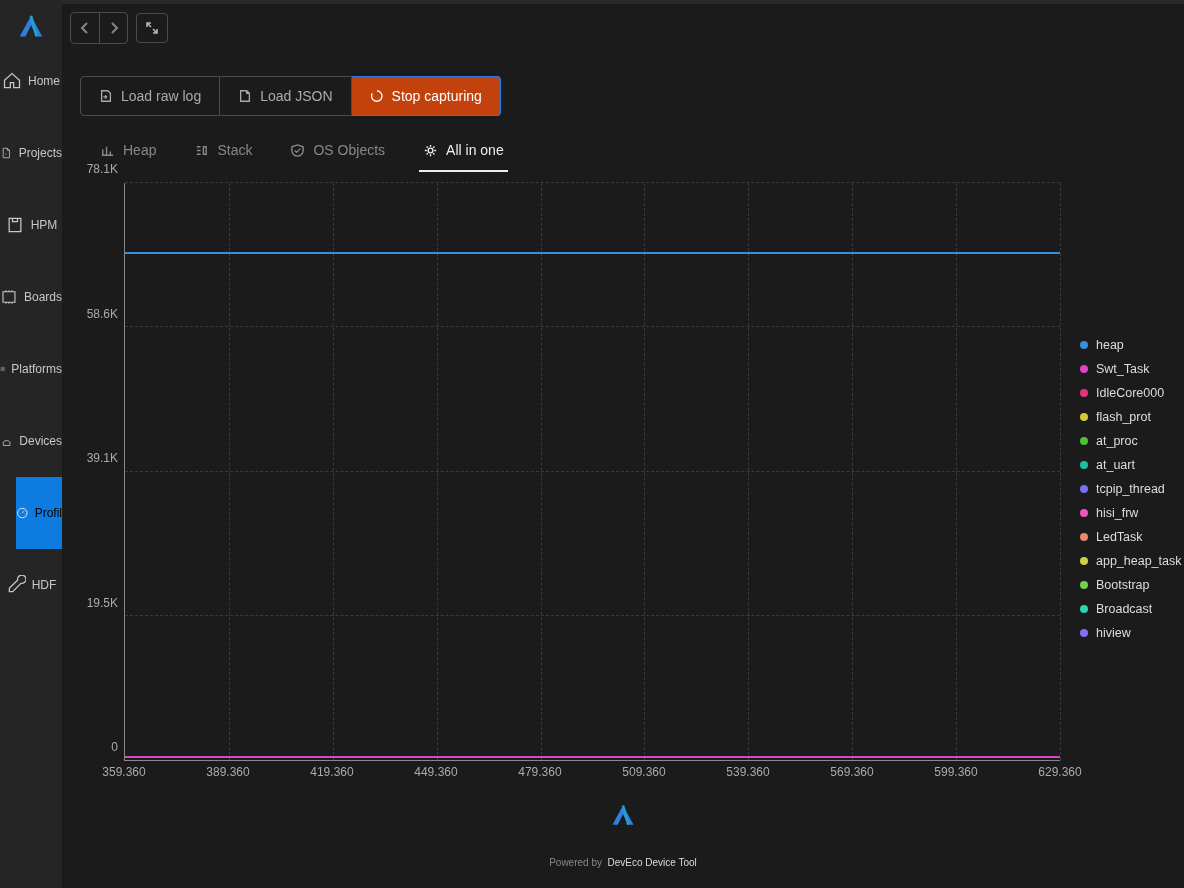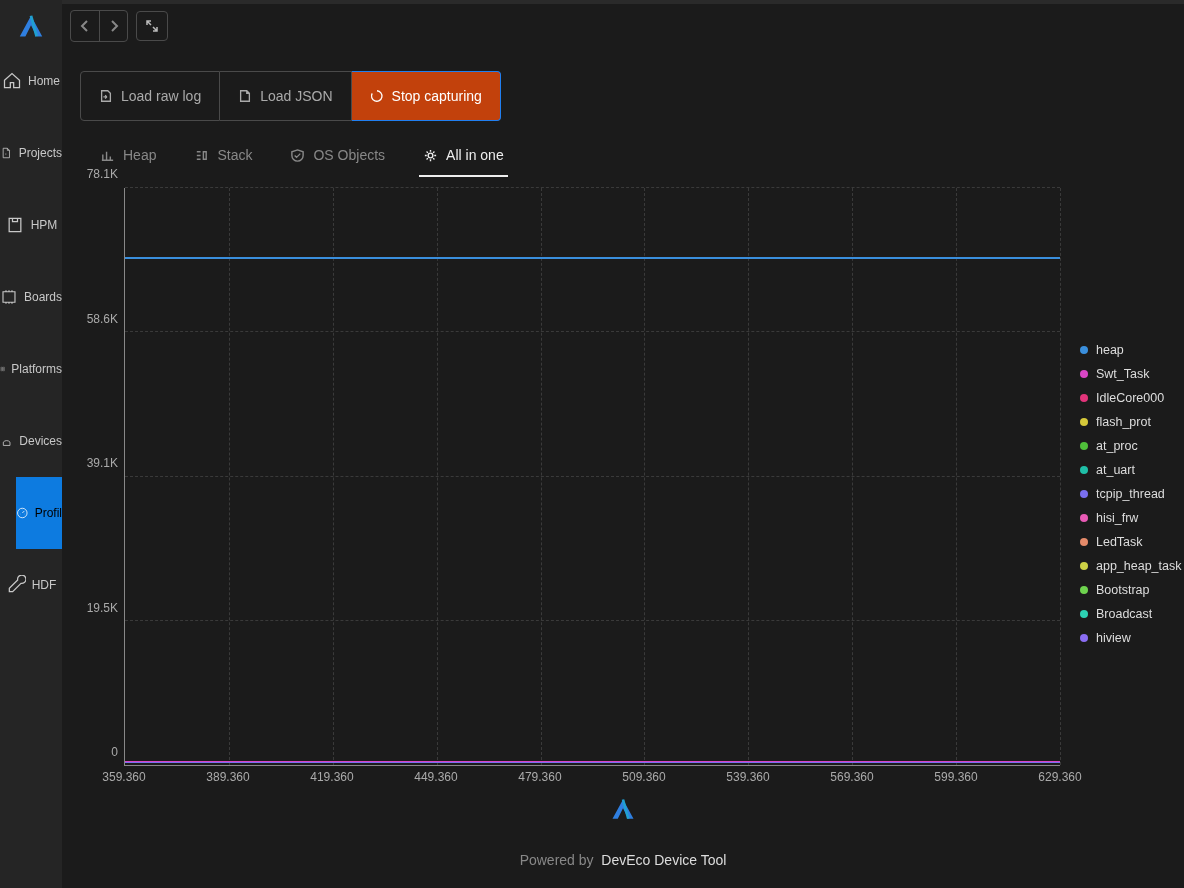--- a/index.html
+++ b/index.html
@@ -83,21 +83,21 @@
     padding: 24px 18px 8px 18px;
     display: flex;
     flex-direction: column;
   }
   .toolbar {
     display: flex;
     gap: 0;
     margin-bottom: 16px;
   }
   .tool-btn {
-    height: 50px;
+    height: 40px;
     padding: 0 18px;
     display: flex;
     align-items: center;
     gap: 8px;
     border: 1px solid #4a4a4a;
     background: transparent;
     color: #aaa;
     font-size: 14px;
     cursor: pointer;
   }
@@ -209,21 +209,21 @@
   .legend-dot {
     width: 8px; height: 8px; border-radius: 50%;
   }
   .footer {
     display: flex;
     flex-direction: column;
     align-items: center;
     gap: 25px;
     padding: 8px 0 12px 0;
     color: #888;
-    font-size: 14px;
+    font-size: 10px;
   }
   .footer-logo svg { width: 28px; height: 28px; }
   .footer .brand { color: #ddd; font-weight: 500; }
 </style>
 </head>
 <body>
 
 <div class="sidebar">
   <div class="logo-icon">
     <svg viewBox="0 0 32 32">

